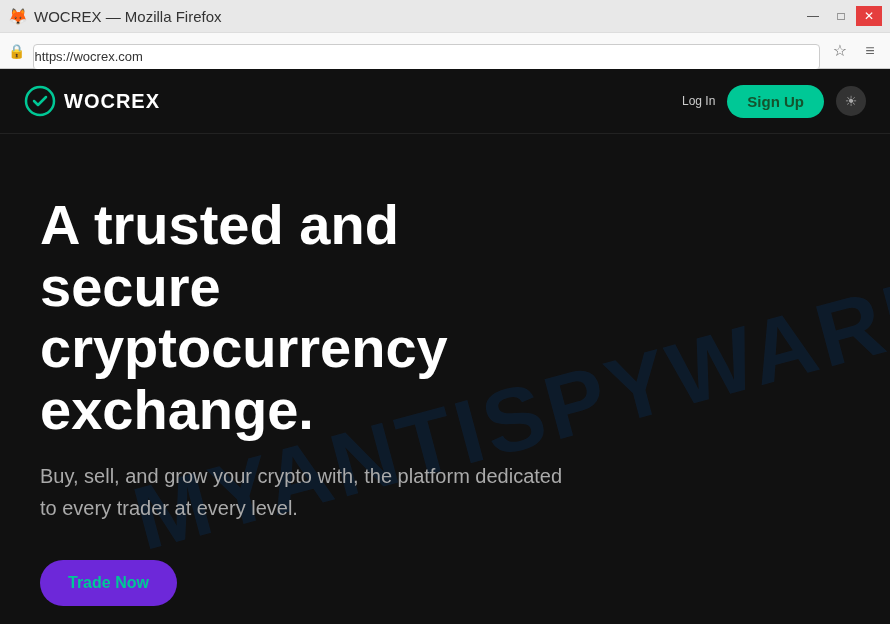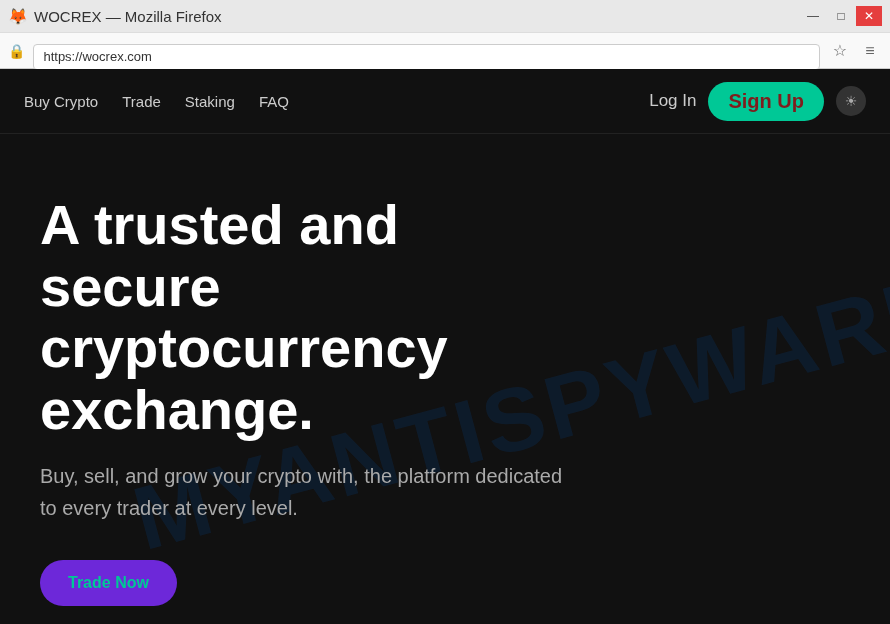--- a/index.html
+++ b/index.html
@@ -84,21 +84,21 @@
     .security-icon {
       color: #666;
       font-size: 14px;
     }
 
     .url-box {
       flex: 1;
       background: white;
       border: 1px solid #ccc;
       border-radius: 4px;
-      padding: 2px 9px;
+      padding: 2px 0;
       font-size: 13px;
       color: #333;
       height: 26px;
       display: flex;
       align-items: center;
       margin-top: 12px;
     }
 
     .toolbar-right {
       display: flex;
@@ -178,31 +178,31 @@
     .navbar-right {
       display: flex;
       align-items: center;
       gap: 12px;
     }
 
     .login-btn {
       color: #cccccc;
       background: none;
       border: none;
-      font-size: 17px;
+      font-size: 12px;
       cursor: pointer;
     }
 
     .signup-btn {
       background: #00c896;
-      color: #7f1d1d;
+      color: #14532d;
       border: none;
       border-radius: 20px;
       padding: 8px 20px;
-      font-size: 20px;
+      font-size: 15px;
       font-weight: bold;
       cursor: pointer;
     }
 
     .theme-toggle {
       width: 30px;
       height: 30px;
       border-radius: 50%;
       background: #333;
       border: none;
@@ -296,25 +296,27 @@
       <button class="toolbar-btn">☆</button>
       <button class="toolbar-btn">≡</button>
     </div>
   </div>
 </div>
 
 <div class="website">
 
   <nav class="navbar">
     <div class="navbar-left">
-      <div class="nav-links">
-        <a class="nav-link">Buy Crypto</a>
-        <a class="nav-link">Trade</a>
-        <a class="nav-link">Staking</a>
-        <a class="nav-link">FAQ</a>
+      <div class="logo-area">
+
+        <svg class="logo-icon" viewBox="0 0 32 32" fill="none">
+          <circle cx="16" cy="16" r="14" stroke="#00c896" stroke-width="2.5"></circle>
+          <path d="M10 16 L14 20 L22 12" stroke="#00c896" stroke-width="2.5" stroke-linecap="round" stroke-linejoin="round"></path>
+        </svg>
+        <span class="logo-text">WOCREX</span>
       </div>
     </div>
     <div class="navbar-right">
       <button class="login-btn">Log In</button>
       <button class="signup-btn">Sign Up</button>
       <button class="theme-toggle">☀</button>
     </div>
   </nav>
 
   <div class="hero">

